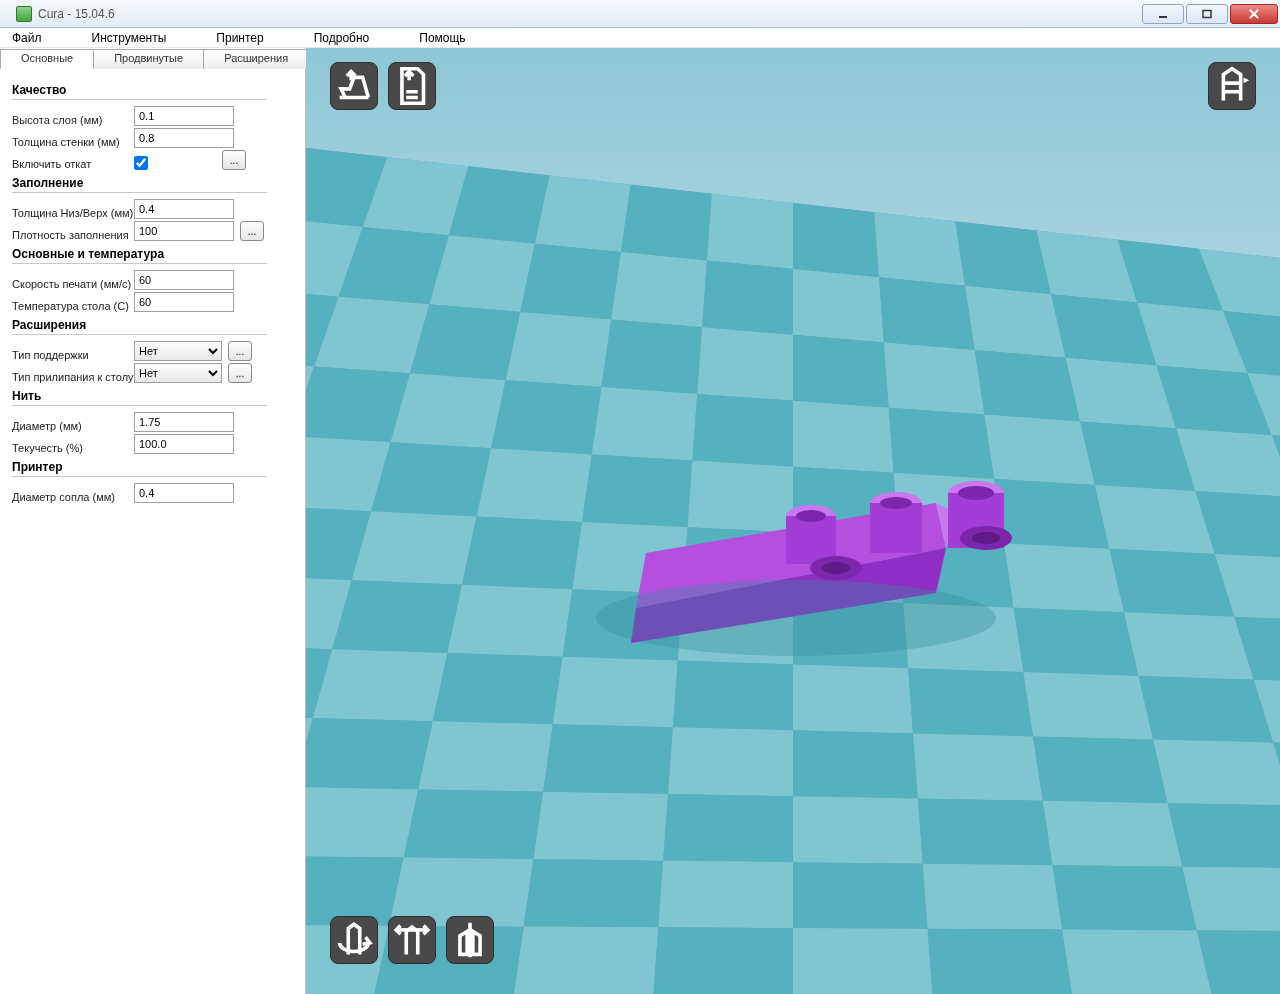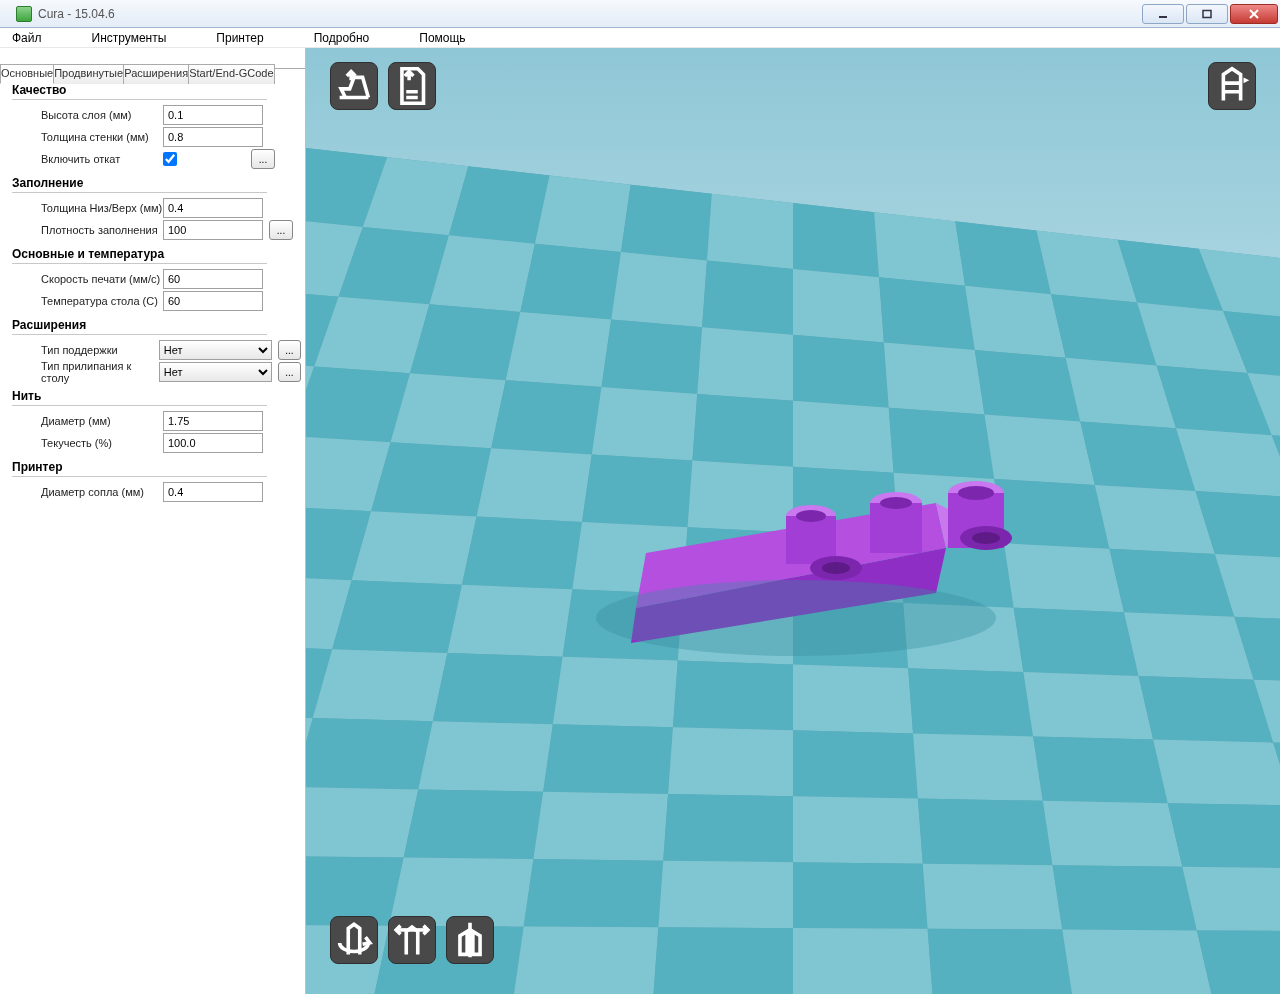--- a/index.html
+++ b/index.html
@@ -37,37 +37,37 @@
 .left-panel {
   width: 306px; background:#fff; border-right:1px solid #bfbfbf;
   font-size:11px; color:#000;
   display:flex; flex-direction:column;
 }
 .viewport { flex:1; position:relative; overflow:hidden; background:#6ab; }
 
 
 .tabs { display:flex; height:20px; font-size:11px; }
 .tab {
-  padding: 2px 0; border:1px solid #aaa; border-bottom:none;
+  padding: 2px 20px; border:1px solid #aaa; border-bottom:none;
   background: linear-gradient(#fff,#ececec);
-  margin-right:-1px; position:relative; top:16px;
+  margin-right:-1px; position:relative; top:1px;
   color:#333;
 }
 .tab.active { background:#fff; z-index:2; border-bottom:1px solid #fff; }
 .tabsheet { border-top:1px solid #aaa; padding: 8px 4px 4px 12px; flex:1; overflow:auto; }
 
 
 .section-title { font-weight:bold; font-size:12px; margin: 6px 0 4px 0; padding-bottom:2px; border-bottom:1px solid #c8c8c8; width: 255px; color:#000;}
-.row { display:flex; align-items:center; height:22px;margin-left:29px; }
+.row { display:flex; align-items:flex-end; height:22px; }
 .row .label { width: 122px; font-size:11px; color:#222; }
 .row input[type=text] {
   width: 100px; height:20px; border:1px solid #a0a0a0; padding:0 4px; font-size:11px; background:#fff;
 }
 .row select {
-  width:117px; height:20px; border:1px solid #a0a0a0; font-size:11px; background:linear-gradient(#fff,#e8e8e8);
+  width:88px; height:20px; border:1px solid #a0a0a0; font-size:11px; background:linear-gradient(#fff,#e8e8e8);
 }
 .row .dots {
   width:24px; height:20px; margin-left:6px;
   border:1px solid #888; border-radius:3px;
   background:linear-gradient(#fff,#e6e6e6);
   font-size:10px; display:flex; align-items:center; justify-content:center;
 }
 .row input[type=checkbox]{ width:14px; height:14px; }
 
 

